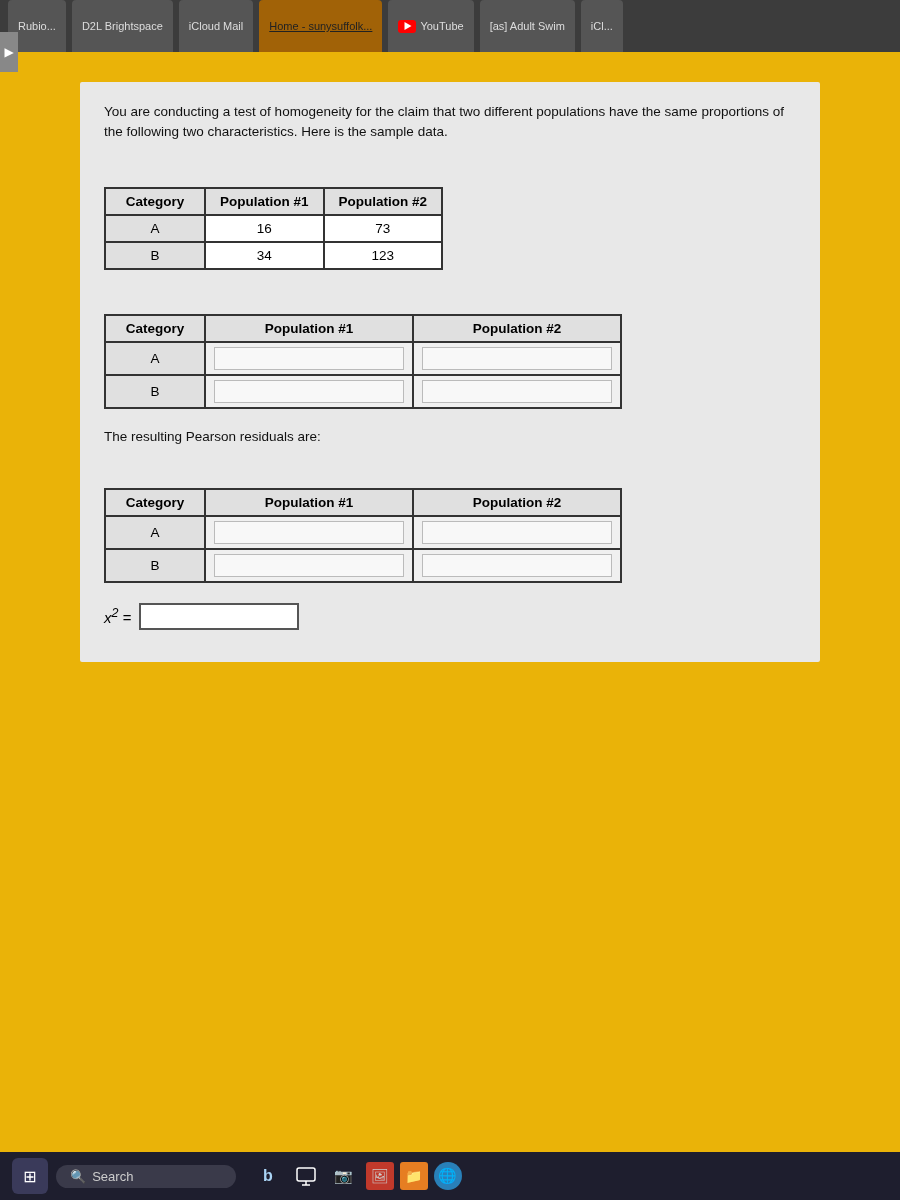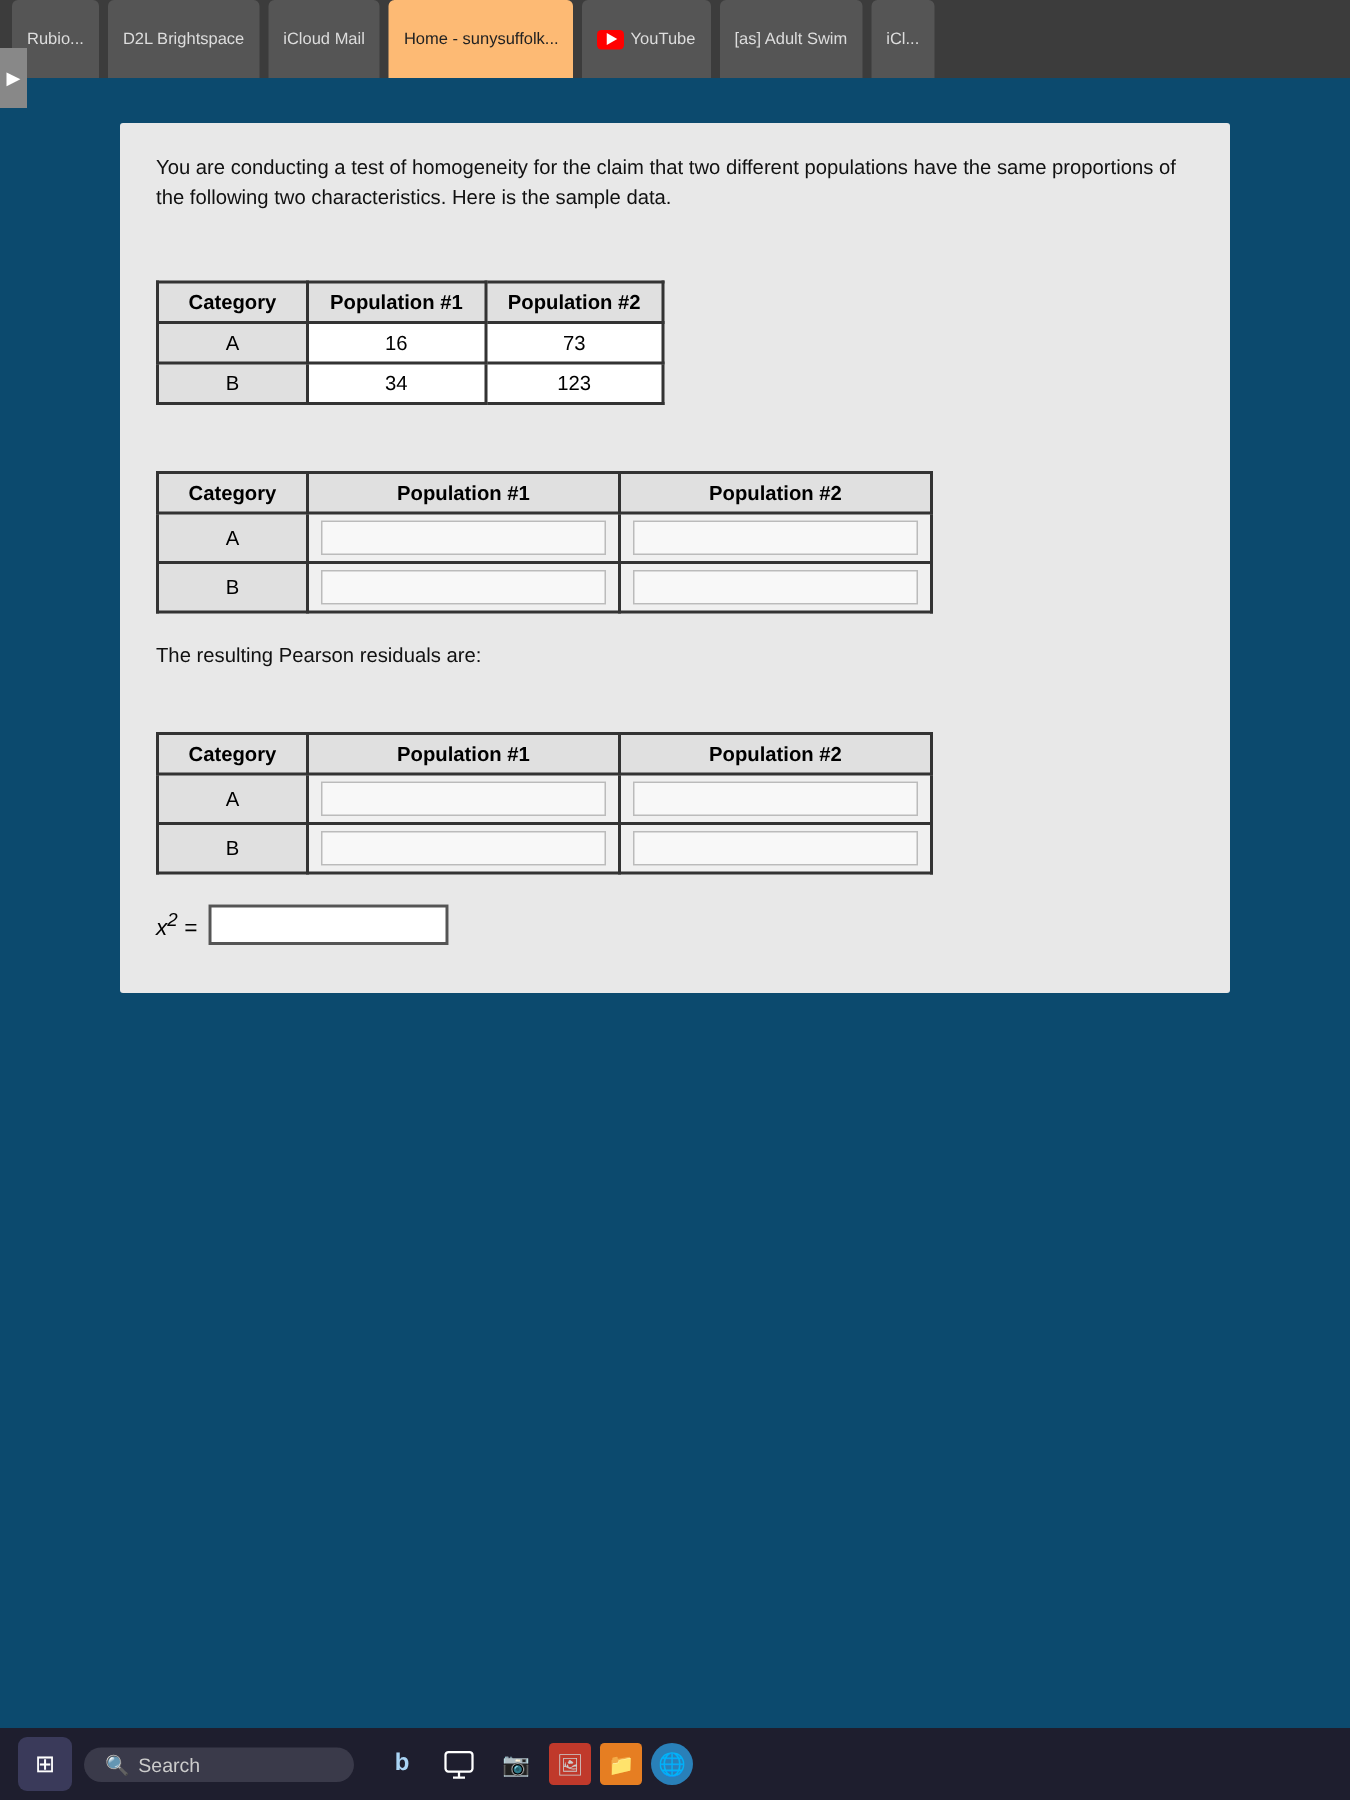--- a/index.html
+++ b/index.html
@@ -32,29 +32,30 @@
       padding: 20px 10px;
       border-radius: 4px 4px 0 0;
       background: #555;
       color: #ddd;
       white-space: nowrap;
       font-size: 11px;
       cursor: pointer;
     }
 
     .browser-bar .tab-item.active {
-      background: #fdba74;
+      background: #a16207;
       color: #222;
+      text-decoration: underline;
     }
 
     
     .main-content {
       width: 100%;
       height: calc(100% - 52px - 48px);
-      background: #0c4a6e;
+      background: #eab308;
       padding: 30px 80px 20px 80px;
       overflow-y: auto;
     }
 
     .content-box {
       background: #e8e8e8;
       padding: 20px 24px;
       border-radius: 2px;
     }
 

